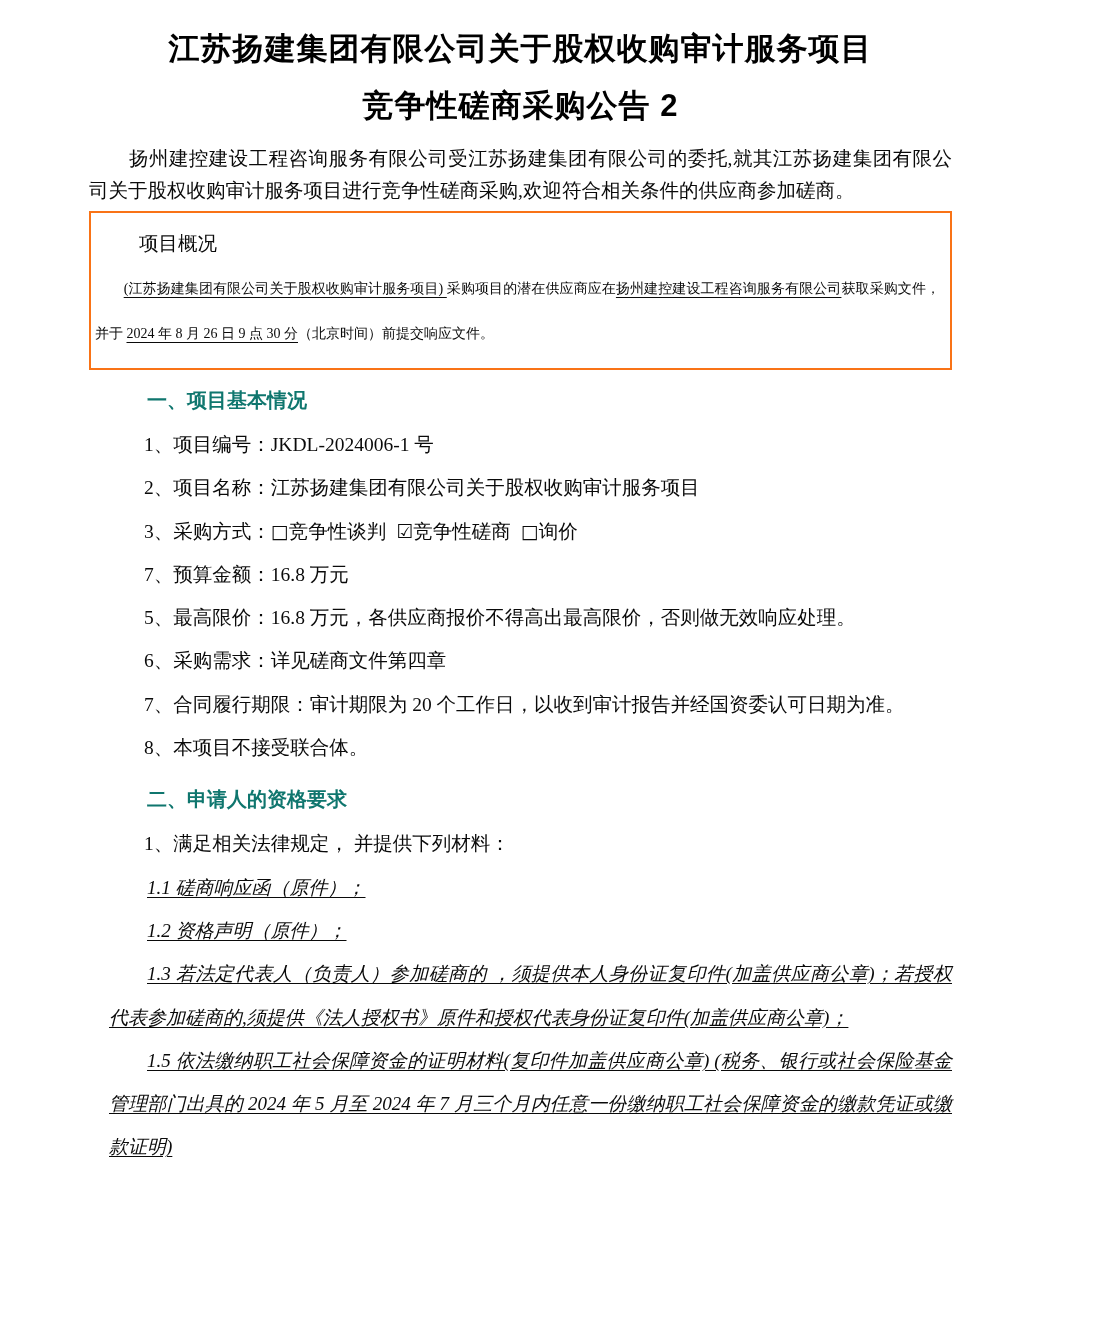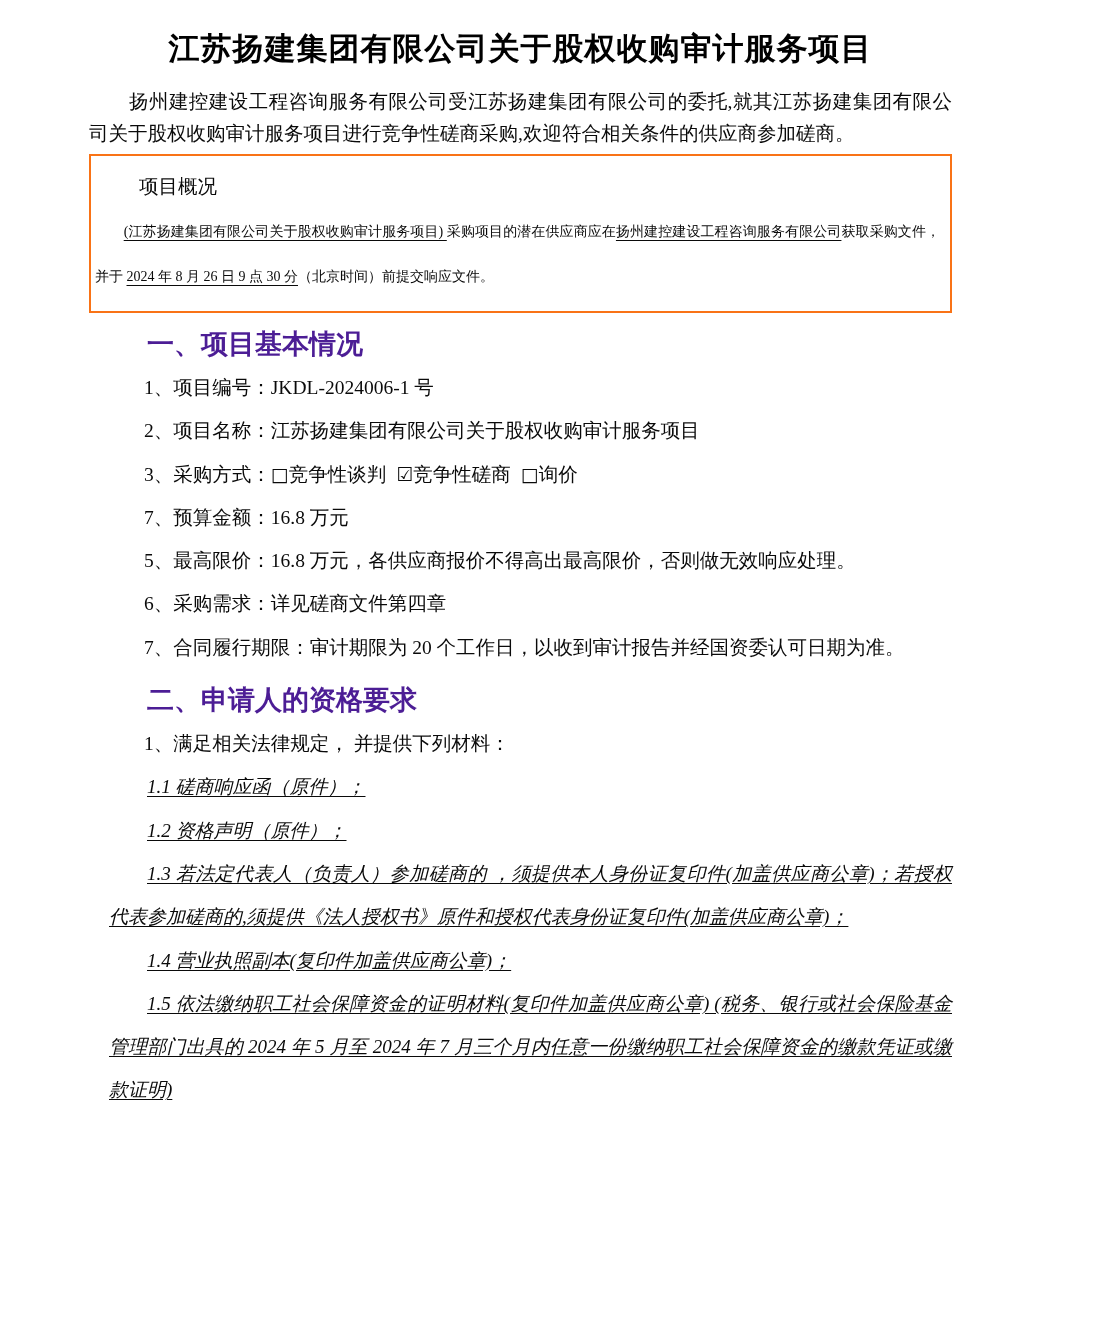--- a/index.html
+++ b/index.html
@@ -46,25 +46,25 @@
     margin: 0;
     font-size: 14px;
     line-height: 45px;
     text-align: justify;
     text-indent: 2.05em;
   }
   .u { text-decoration: underline; text-underline-offset: 4px; }
   .sec-heading {
     margin: 10px 0 0 0;
     padding-left: 58px;
-    font-size: 27px;
+    font-size: 20px;
     font-weight: bold;
     line-height: 43px;
-    color: #4c1d95;
-    font-family: Liberation Serif, serif;
+    color: #0f766e;
+    font-family: Liberation Mono, monospace;
   }
   .item {
     margin: 0;
     padding-left: 55px;
     font-size: 19.5px;
     line-height: 43.3px;
     text-align: left;
   }
   .item.wide { padding-left: 0; text-indent: 55px; text-align: justify; }
   .cb {
@@ -83,44 +83,45 @@
     text-align: justify;
   }
 </style>
 </head>
 <body>
 
 <div class="page">
 
   <h1 class="title">
     <div>江苏扬建集团有限公司关于股权收购审计服务项目</div>
+    <div>竞争性磋商采购公告 2</div>
   </h1>
 
   <p class="intro">扬州建控建设工程咨询服务有限公司受江苏扬建集团有限公司的委托,就其江苏扬建集团有限公司关于股权收购审计服务项目进行竞争性磋商采购,欢迎符合相关条件的供应商参加磋商。</p>
 
   <div class="overview-box">
     <p class="overview-heading">项目概况</p>
     <p class="overview-para"><span class="u">(江苏扬建集团有限公司关于股权收购审计服务项目) </span><span>采购项目的潜在供应商应在</span><span class="u">扬州建控建设工程咨询服务有限公司</span><span>获取采购文件，并于 </span><span class="u">2024 年 8 月 26 日 9 点 30 分</span><span>（北京时间）前提交响应文件。</span></p>
   </div>
 
   <h2 class="sec-heading">一、项目基本情况</h2>
 
   <p class="item">1、项目编号：JKDL-2024006-1 号</p>
   <p class="item">2、项目名称：江苏扬建集团有限公司关于股权收购审计服务项目</p>
 
   <p class="item"><span>3、采购方式：</span><span class="opt"><span class="cb">□</span><span>竞争性谈判</span></span><span class="opt"><span class="cb">☑</span><span>竞争性磋商</span></span><span class="opt"><span class="cb">□</span><span>询价</span></span></p>
 
   <p class="item">7、预算金额：16.8 万元</p>
   <p class="item wide">5、最高限价：16.8 万元，各供应商报价不得高出最高限价，否则做无效响应处理。</p>
   <p class="item">6、采购需求：详见磋商文件第四章</p>
   <p class="item wide">7、合同履行期限：审计期限为 20 个工作日，以收到审计报告并经国资委认可日期为准。</p>
+  <p class="item">8、本项目不接受联合体。</p>
 
   <h2 class="sec-heading">二、申请人的资格要求</h2>
 
   <p class="item">1、满足相关法律规定， 并提供下列材料：</p>
 
   <p class="sub">1.1 磋商响应函（原件）；</p>
   <p class="sub">1.2 资格声明（原件）；</p>
   <p class="sub">1.3 若法定代表人（负责人）参加磋商的 ，须提供本人身份证复印件(加盖供应商公章)；若授权代表参加磋商的,须提供《法人授权书》原件和授权代表身份证复印件(加盖供应商公章)；</p>
-  <p class="sub">1.4 营业执照副本(复印件加盖供应商公章)；</p>
   <p class="sub">1.5 依法缴纳职工社会保障资金的证明材料(复印件加盖供应商公章) (税务、银行或社会保险基金管理部门出具的 2024 年 5 月至 2024 年 7 月三个月内任意一份缴纳职工社会保障资金的缴款凭证或缴款证明)</p>
 
 </div>
 
 </body></html>

